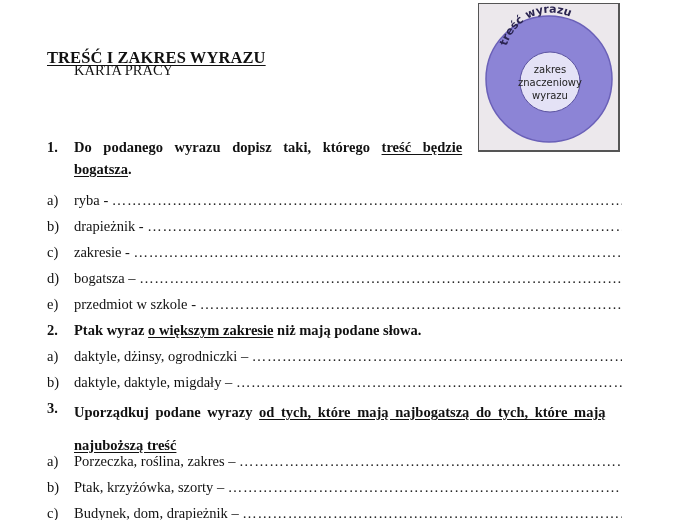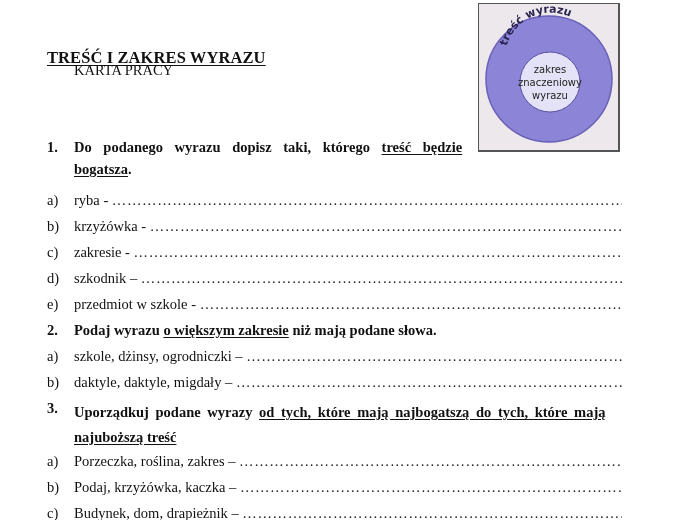--- a/index.html
+++ b/index.html
@@ -52,65 +52,65 @@
     <span class="u">bogatsza</span><span>.</span>
   </div>
 </div>
 
 <div class="item" style="top:192px; height:20px;">
   <span class="lbl">a)</span>
   <span class="body"><span>ryba - </span><span class="dots">……………………………………………………………………………………………………………………………………</span></span>
 </div>
 <div class="item" style="top:218px; height:20px;">
   <span class="lbl">b)</span>
-  <span class="body"><span>krzyżówka - </span><span class="dots">……………………………………………………………………………………………………………………………………</span></span>
+  <span class="body"><span>drapieżnik - </span><span class="dots">……………………………………………………………………………………………………………………………………</span></span>
 </div>
 <div class="item" style="top:244px; height:20px;">
   <span class="lbl">c)</span>
   <span class="body"><span>zakresie - </span><span class="dots">……………………………………………………………………………………………………………………………………</span></span>
 </div>
 <div class="item" style="top:270px; height:20px;">
   <span class="lbl">d)</span>
-  <span class="body"><span>szkodnik – </span><span class="dots">……………………………………………………………………………………………………………………………………</span></span>
+  <span class="body"><span>bogatsza – </span><span class="dots">……………………………………………………………………………………………………………………………………</span></span>
 </div>
 <div class="item" style="top:296px; height:20px;">
   <span class="lbl">e)</span>
   <span class="body"><span>przedmiot w szkole - </span><span class="dots">……………………………………………………………………………………………………………………………………</span></span>
 </div>
 
 <div class="q" style="top:322px; width:580px; height:22px;">
   <span class="num">2.</span>
   <div class="txt" style="top:0; white-space:nowrap;">
-    <span>Podaj wyrazu </span><span class="u">o większym zakresie</span><span> niż mają podane słowa.</span>
+    <span>Ptak wyraz </span><span class="u">o większym zakresie</span><span> niż mają podane słowa.</span>
   </div>
 </div>
 
 <div class="item" style="top:348px; height:20px;">
   <span class="lbl">a)</span>
-  <span class="body"><span>szkole, dżinsy, ogrodniczki – </span><span class="dots">……………………………………………………………………………………………………………………………………</span></span>
+  <span class="body"><span>daktyle, dżinsy, ogrodniczki – </span><span class="dots">……………………………………………………………………………………………………………………………………</span></span>
 </div>
 <div class="item" style="top:374px; height:20px;">
   <span class="lbl">b)</span>
   <span class="body"><span>daktyle, daktyle, migdały – </span><span class="dots">……………………………………………………………………………………………………………………………………</span></span>
 </div>
 
 <div class="q" style="top:400px; width:580px; height:50px;">
   <span class="num">3.</span>
   <div class="txt" style="top:4px; width:548px; white-space:nowrap; word-spacing:3px;">
     <span>Uporządkuj podane wyrazy </span><span class="u">od tych, które mają najbogatszą do tych, które mają</span>
   </div>
-  <div class="txt" style="top:29px;">
+  <div class="txt" style="top:37px;">
     <span class="u">najuboższą treść</span>
   </div>
 </div>
 
 <div class="item" style="top:453px; height:20px;">
   <span class="lbl">a)</span>
   <span class="body"><span>Porzeczka, roślina, zakres – </span><span class="dots">……………………………………………………………………………………………………………………………………</span></span>
 </div>
 <div class="item" style="top:479px; height:20px;">
   <span class="lbl">b)</span>
-  <span class="body"><span>Podaj, krzyżówka, kaczka – </span><span class="dots">……………………………………………………………………………………………………………………………………</span></span>
+  <span class="body"><span>Ptak, krzyżówka, szorty – </span><span class="dots">……………………………………………………………………………………………………………………………………</span></span>
 </div>
 <div class="item" style="top:505px; height:20px;">
   <span class="lbl">c)</span>
   <span class="body"><span>Budynek, dom, drapieżnik – </span><span class="dots">……………………………………………………………………………………………………………………………………</span></span>
 </div>
 
 </body></html>

